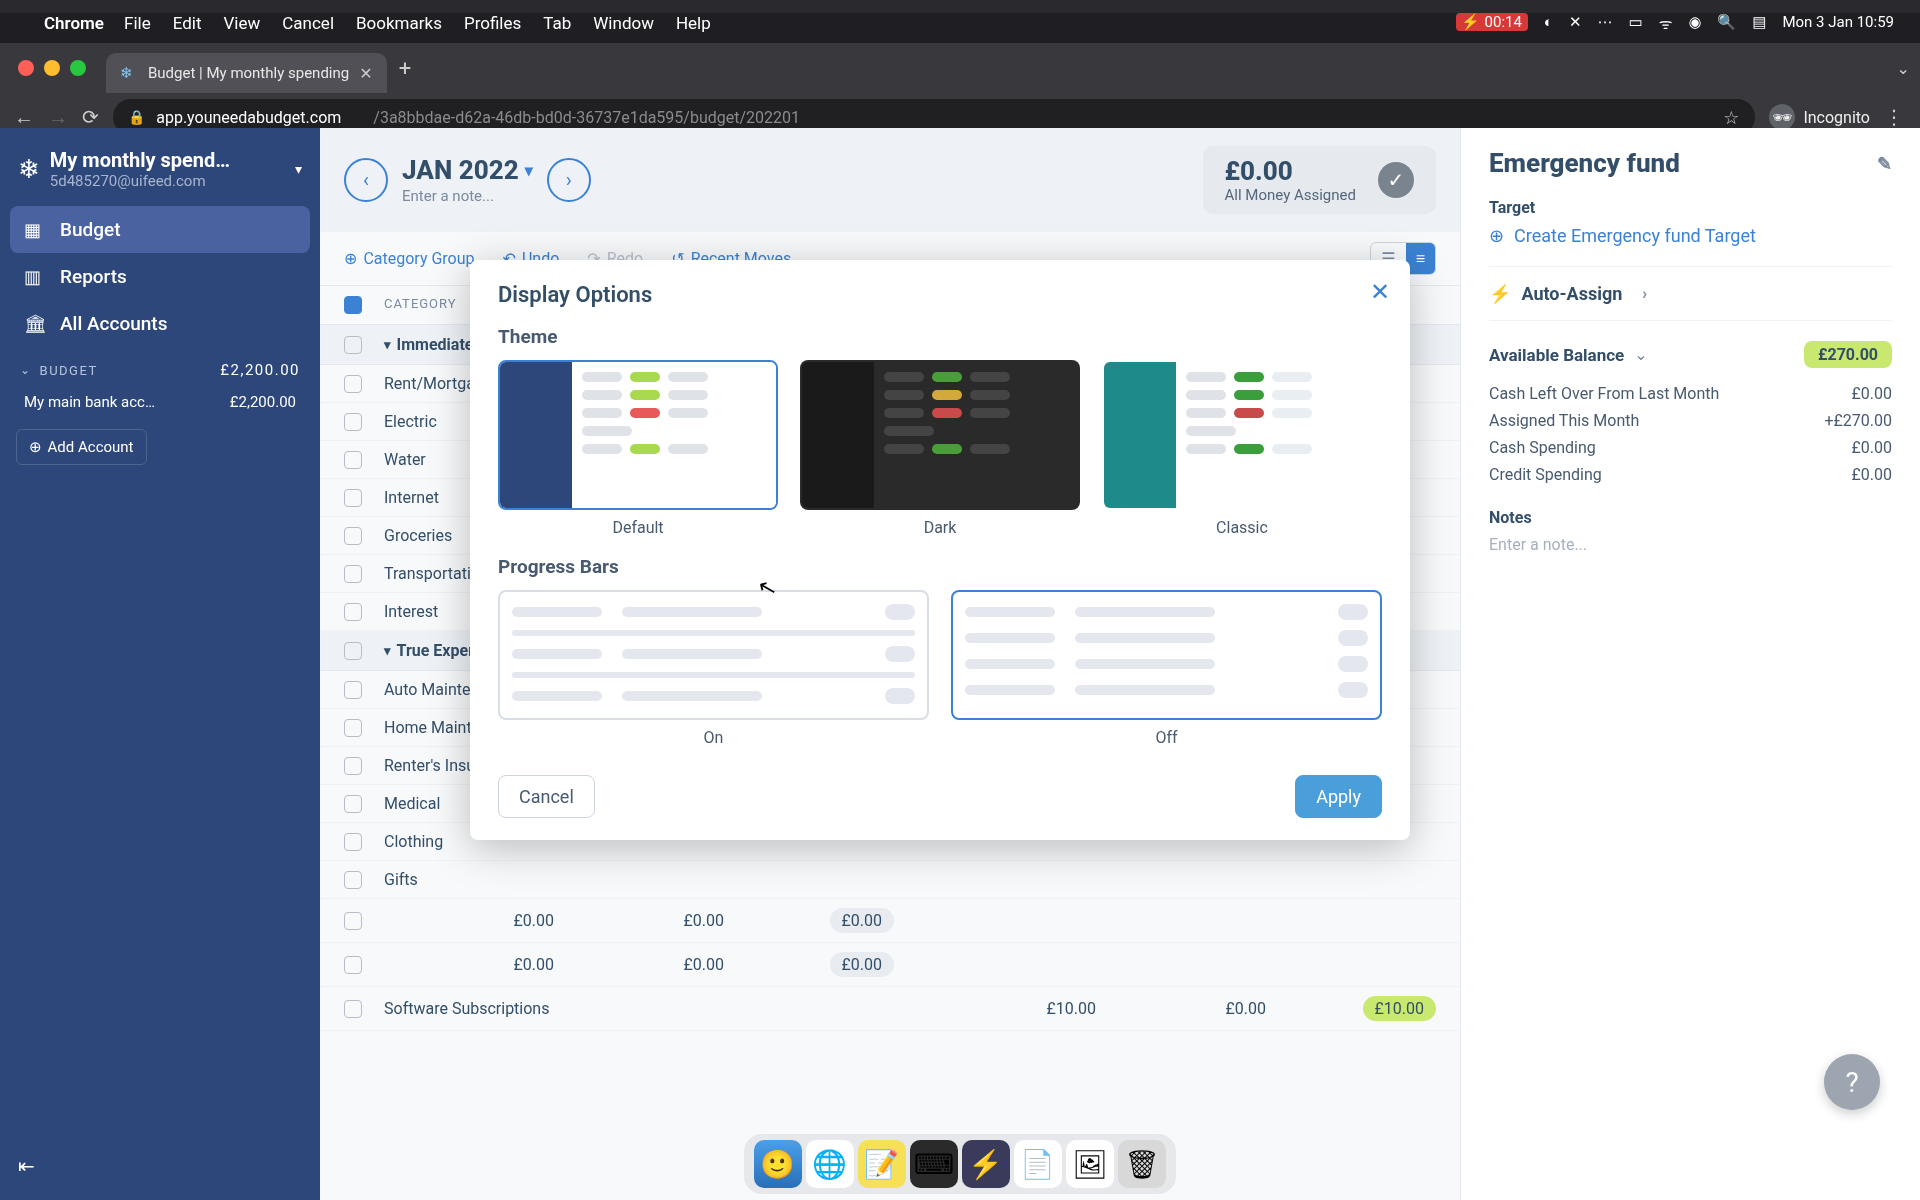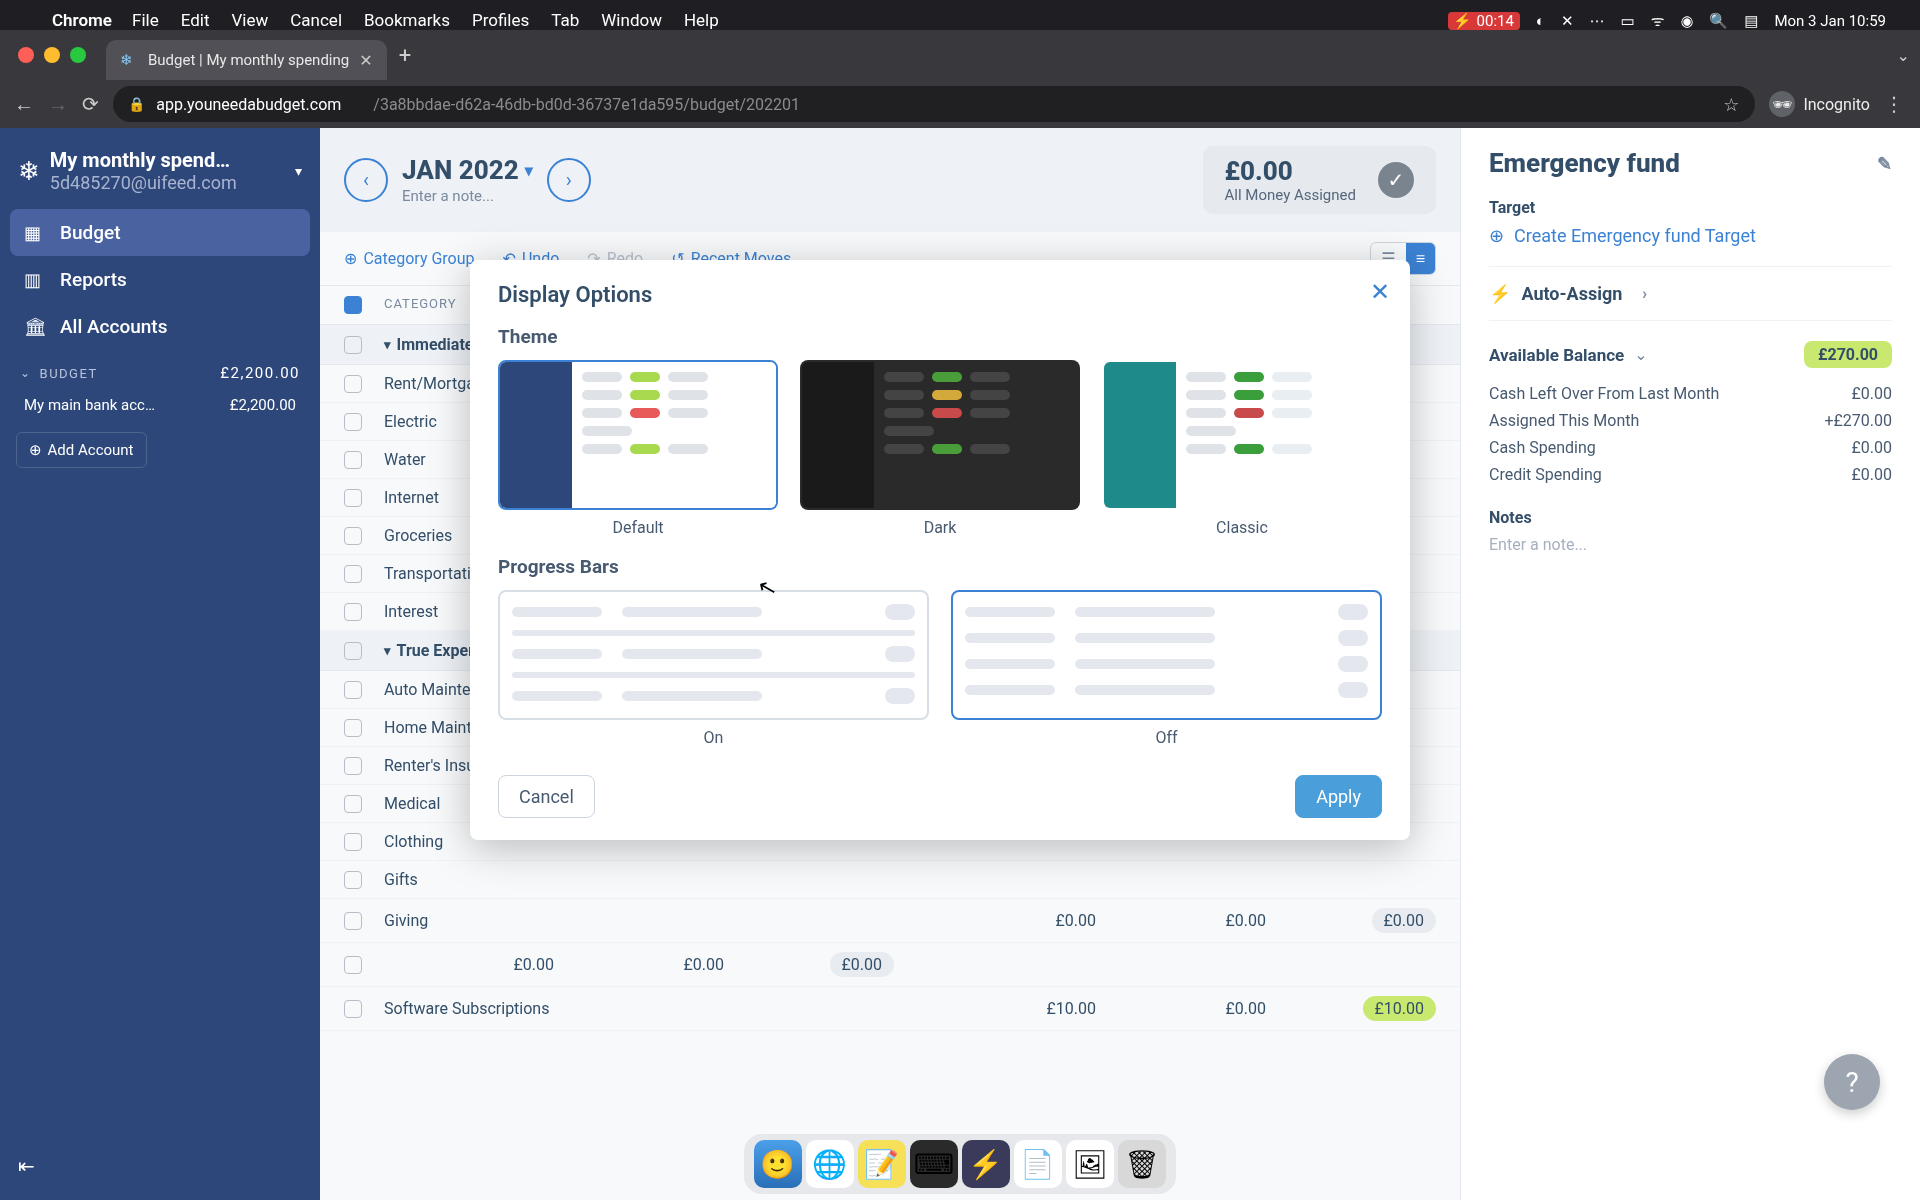--- a/index.html
+++ b/index.html
@@ -1,19 +1,19 @@
 <!DOCTYPE html>
 <html><head>
 <meta charset="utf-8">
 <style>
 * { margin: 0; padding: 0; box-sizing: border-box; font-family: -apple-system, BlinkMacSystemFont, "Segoe UI", Roboto, sans-serif; }
 body { width: 1920px; height: 1200px; background: #2a2a2e; overflow: hidden; position: relative; }
 
 
-.menubar { height: 30px; background: rgba(30,30,35,0.95); display: flex; align-items: flex-end; color: #fff; padding: 0 34px; font-size: 17px; font-weight: 400; }
+.menubar { height: 30px; background: rgba(30,30,35,0.95); display: flex; align-items: flex-start; color: #fff; padding: 0 26px; font-size: 17px; font-weight: 400; margin-top: 13px; }
 .menubar .apple { font-size: 18px; margin-right: 18px; }
 .menubar .app-name { font-weight: 600; margin-right: 20px; }
 .menubar .menu-item { margin-right: 22px; cursor: default; }
 .menubar .spacer { flex: 1; }
 .menubar .status-item { margin-left: 16px; font-size: 15px; display:flex; align-items:center; gap:4px;}
 .battery-warn { background:#d93838; color:#fff; padding:0 6px; border-radius:4px; font-size:14px; display:flex; align-items:center; gap:4px;}
 
 
 .browser-tabs { height: 50px; background: #38383d; display: flex; align-items: center; padding: 0 10px; }
 .traffic { display:flex; gap:10px; margin-right:20px; margin-left:8px;}
@@ -38,21 +38,21 @@
 .kebab{color:#ccc; font-size:20px;letter-spacing:2px;}
 
 
 .app { position:absolute; top:128px; left:0; right:0; bottom:0; display:flex; background:#fff;}
 
 
 .sidebar { width:320px; background:#2d477a; color:#fff; display:flex; flex-direction:column; padding:14px 10px;}
 .budget-header{display:flex; align-items:center; gap:10px; padding:6px 8px 16px;}
 .budget-header .logo{font-size:26px;}
 .budget-header .title{font-weight:700; font-size:20px;}
-.budget-header .sub{font-size:18px; color:#a8b4cf;}
+.budget-header .sub{font-size:15px; color:#a8b4cf;}
 .budget-header .caret{margin-left:auto;font-size:14px;}
 .nav-item{display:flex;align-items:center;gap:14px;padding:12px 14px;border-radius:8px;font-size:19px;font-weight:500;}
 .nav-item.active{background:#4a63a0;}
 .nav-item .icon{width:22px;font-size:18px;}
 .section-label{display:flex;align-items:center;padding:14px 10px 6px;font-size:13px;letter-spacing:1.5px;color:#b9c3db;}
 .section-label .amt{margin-left:auto;font-size:15px;color:#fff;}
 .section-label .chev{margin-right:8px;font-size:12px;}
 .account-row{display:flex;padding:8px 14px;font-size:15px;}
 .account-row .amt{margin-left:auto;}
 .add-account{margin-top:10px;border:1px solid #4d648f;border-radius:6px;padding:8px 12px;font-size:15px;display:flex;align-items:center;gap:6px;width:fit-content;margin-left:6px;}
@@ -380,21 +380,20 @@
         <div class="cat-row">
           <div class="col-check">
             <div class="checkbox"></div>
           </div>
           <div class="name">Gifts</div>
         </div>
         <div class="cat-row">
           <div class="col-check">
             <div class="checkbox"></div>
           </div>
-          <div class="name">Giving</div>
           <div class="num">£0.00</div>
           <div class="num">£0.00</div>
           <div class="num"><span class="pill pill-gray">£0.00</span></div>
         </div>
         <div class="cat-row">
           <div class="col-check">
             <div class="checkbox"></div>
           </div>
           <div class="num">£0.00</div>
           <div class="num">£0.00</div>

